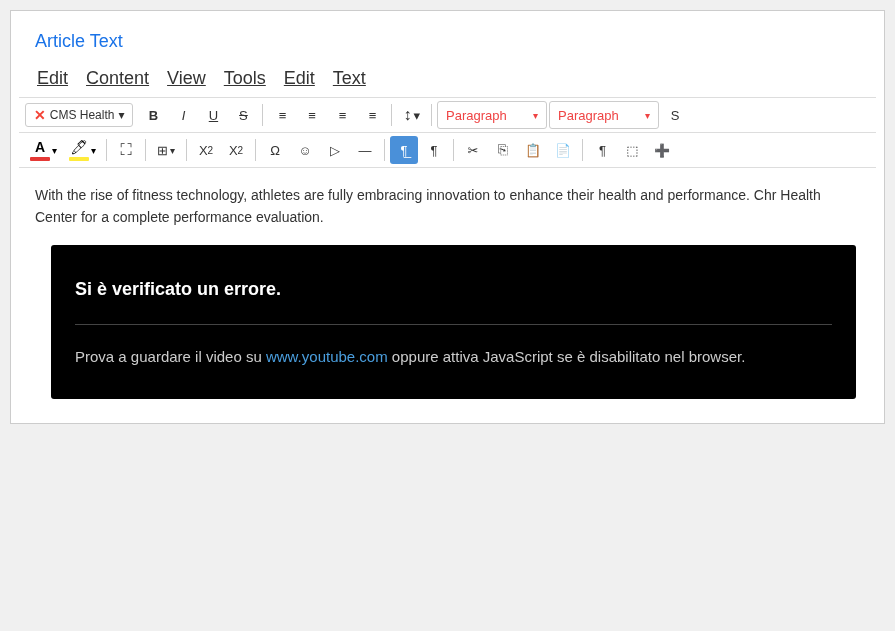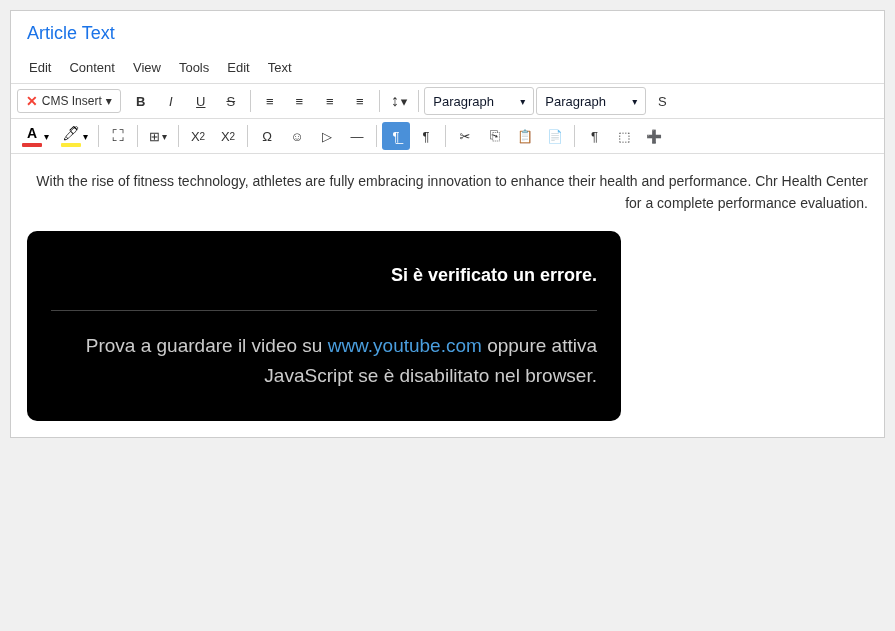--- a/index.html
+++ b/index.html
@@ -7,21 +7,21 @@
       font-family: Arial, sans-serif;
       font-size: 14px;
       background: #f0f0f0;
       color: #333;
     }
 
     .editor-wrapper {
       background: #fff;
       border: 1px solid #ccc;
       margin: 10px;
-      padding: 0;
+      padding: 8px;
     }
 
     .page-title {
       color: #1a73e8;
       font-size: 18px;
       font-weight: normal;
       padding: 12px 16px 8px 16px;
     }
 
     
@@ -30,24 +30,25 @@
       align-items: center;
       padding: 4px 10px;
       border-bottom: 1px solid #ddd;
       background: #fff;
       gap: 2px;
     }
 
     .menu-item {
       padding: 4px 8px;
       cursor: pointer;
-      font-size: 13px;
+      font-size: 18px;
       color: #333;
       border-radius: 3px;
       white-space: nowrap;
+      text-decoration: underline;
     }
 
     
     .toolbar-row {
       display: flex;
       align-items: center;
       padding: 3px 6px;
       border-bottom: 1px solid #ddd;
       background: #fff;
       gap: 2px;
@@ -108,21 +109,21 @@
     .dropdown-btn {
       display: inline-flex;
       align-items: center;
       gap: 4px;
       padding: 3px 8px;
       border: 1px solid #ccc;
       border-radius: 3px;
       cursor: pointer;
       font-size: 13px;
       background: #fff;
-      color: #0f172a;
+      color: #ef4444;
       height: 28px;
       min-width: 110px;
     }
 
     .dropdown-arrow {
       font-size: 10px;
       margin-left: auto;
     }
 
     
@@ -149,47 +150,47 @@
     .color-indicator.text { background: #e53935; }
     .color-indicator.bg { background: #ffeb3b; }
 
     
     .editor-content {
       padding: 16px 16px;
       min-height: 200px;
       font-size: 14px;
       line-height: 1.6;
       color: #333;
-      text-align: right;
     }
 
     .article-text {
       margin-bottom: 16px;
     }
 
     
     .video-block {
-      width: 594px;
+      width: 805px;
       background: #000;
       color: #fff;
       padding: 30px 24px;
       margin-top: 10px;
-      border-radius: 10px;
+      border-radius: 3px;
+      margin-left: 16px;
     }
 
     .error-title {
       font-size: 18px;
       font-weight: bold;
       margin-bottom: 20px;
       padding-bottom: 20px;
       border-bottom: 1px solid #444;
     }
 
     .error-detail {
-      font-size: 19px;
+      font-size: 15px;
       color: #ccc;
     }
 
     .error-link {
       color: #4a9ede;
       text-decoration: none;
     }
 
     
     sub, sup { font-size: 10px; }
@@ -207,21 +208,21 @@
     <span class="menu-item">View</span>
     <span class="menu-item">Tools</span>
     <span class="menu-item">Edit</span>
     <span class="menu-item">Text</span>
   </div>
 
   <div class="toolbar-row">
 
     <div class="cms-badge">
       <span class="joomla-icon">✕</span>
-      <span>CMS Insert</span>
+      <span>CMS Health</span>
       <span>▾</span>
     </div>
 
     <button class="toolbar-btn bold">B</button>
 
     <button class="toolbar-btn italic">I</button>
 
     <button class="toolbar-btn underline">U</button>
 
     <button class="toolbar-btn strikethrough">S</button>

